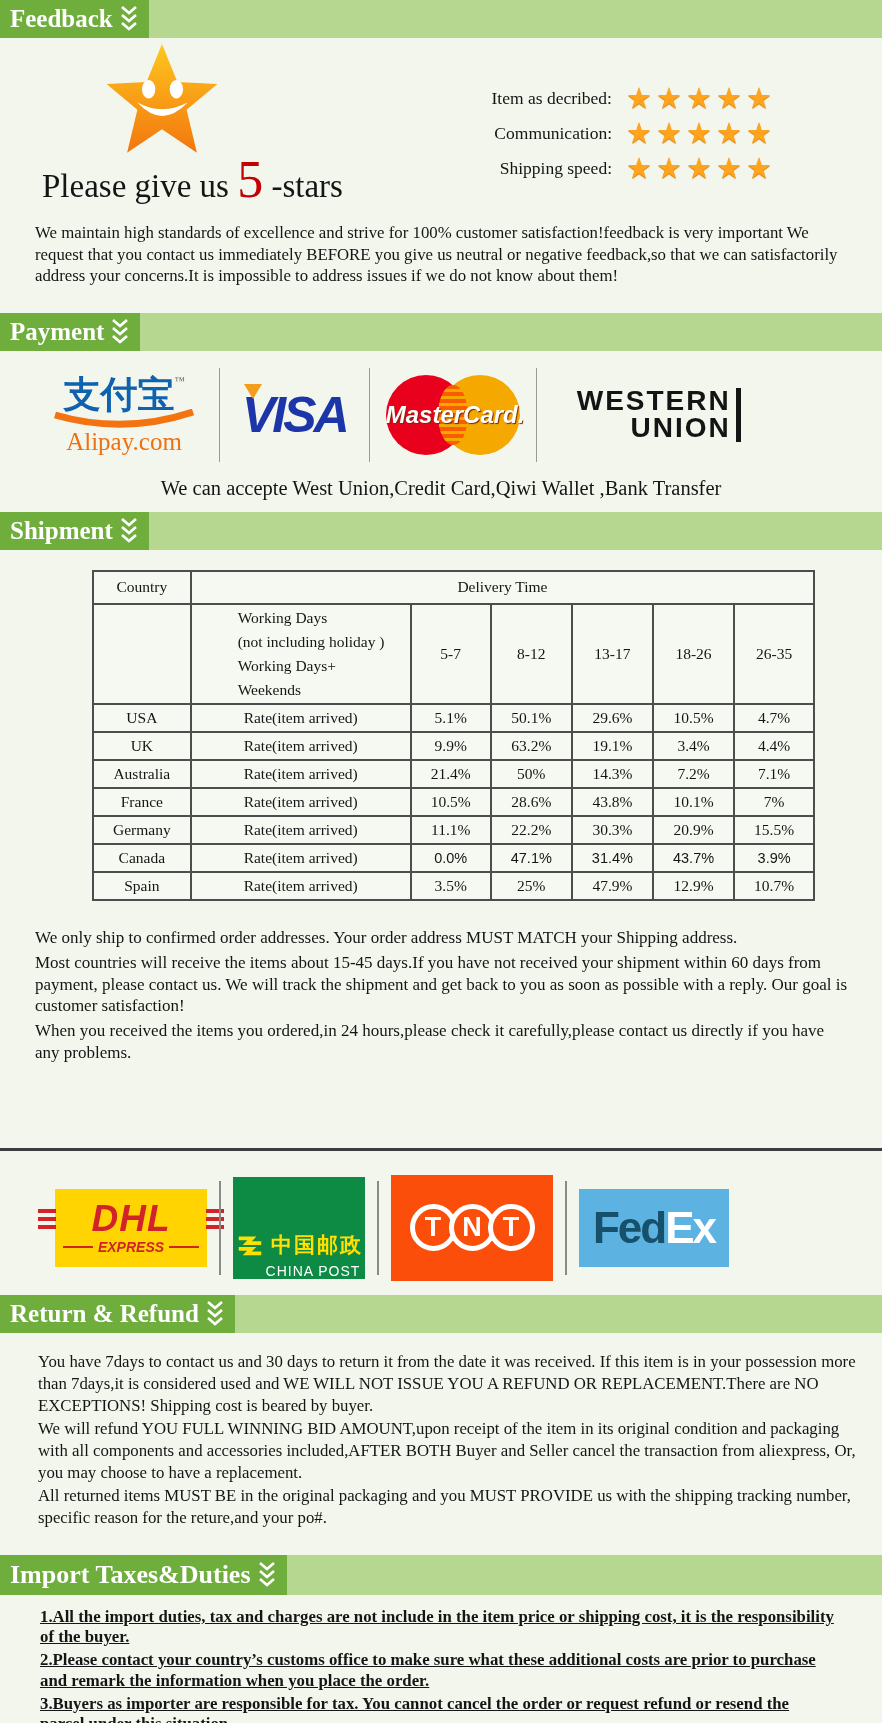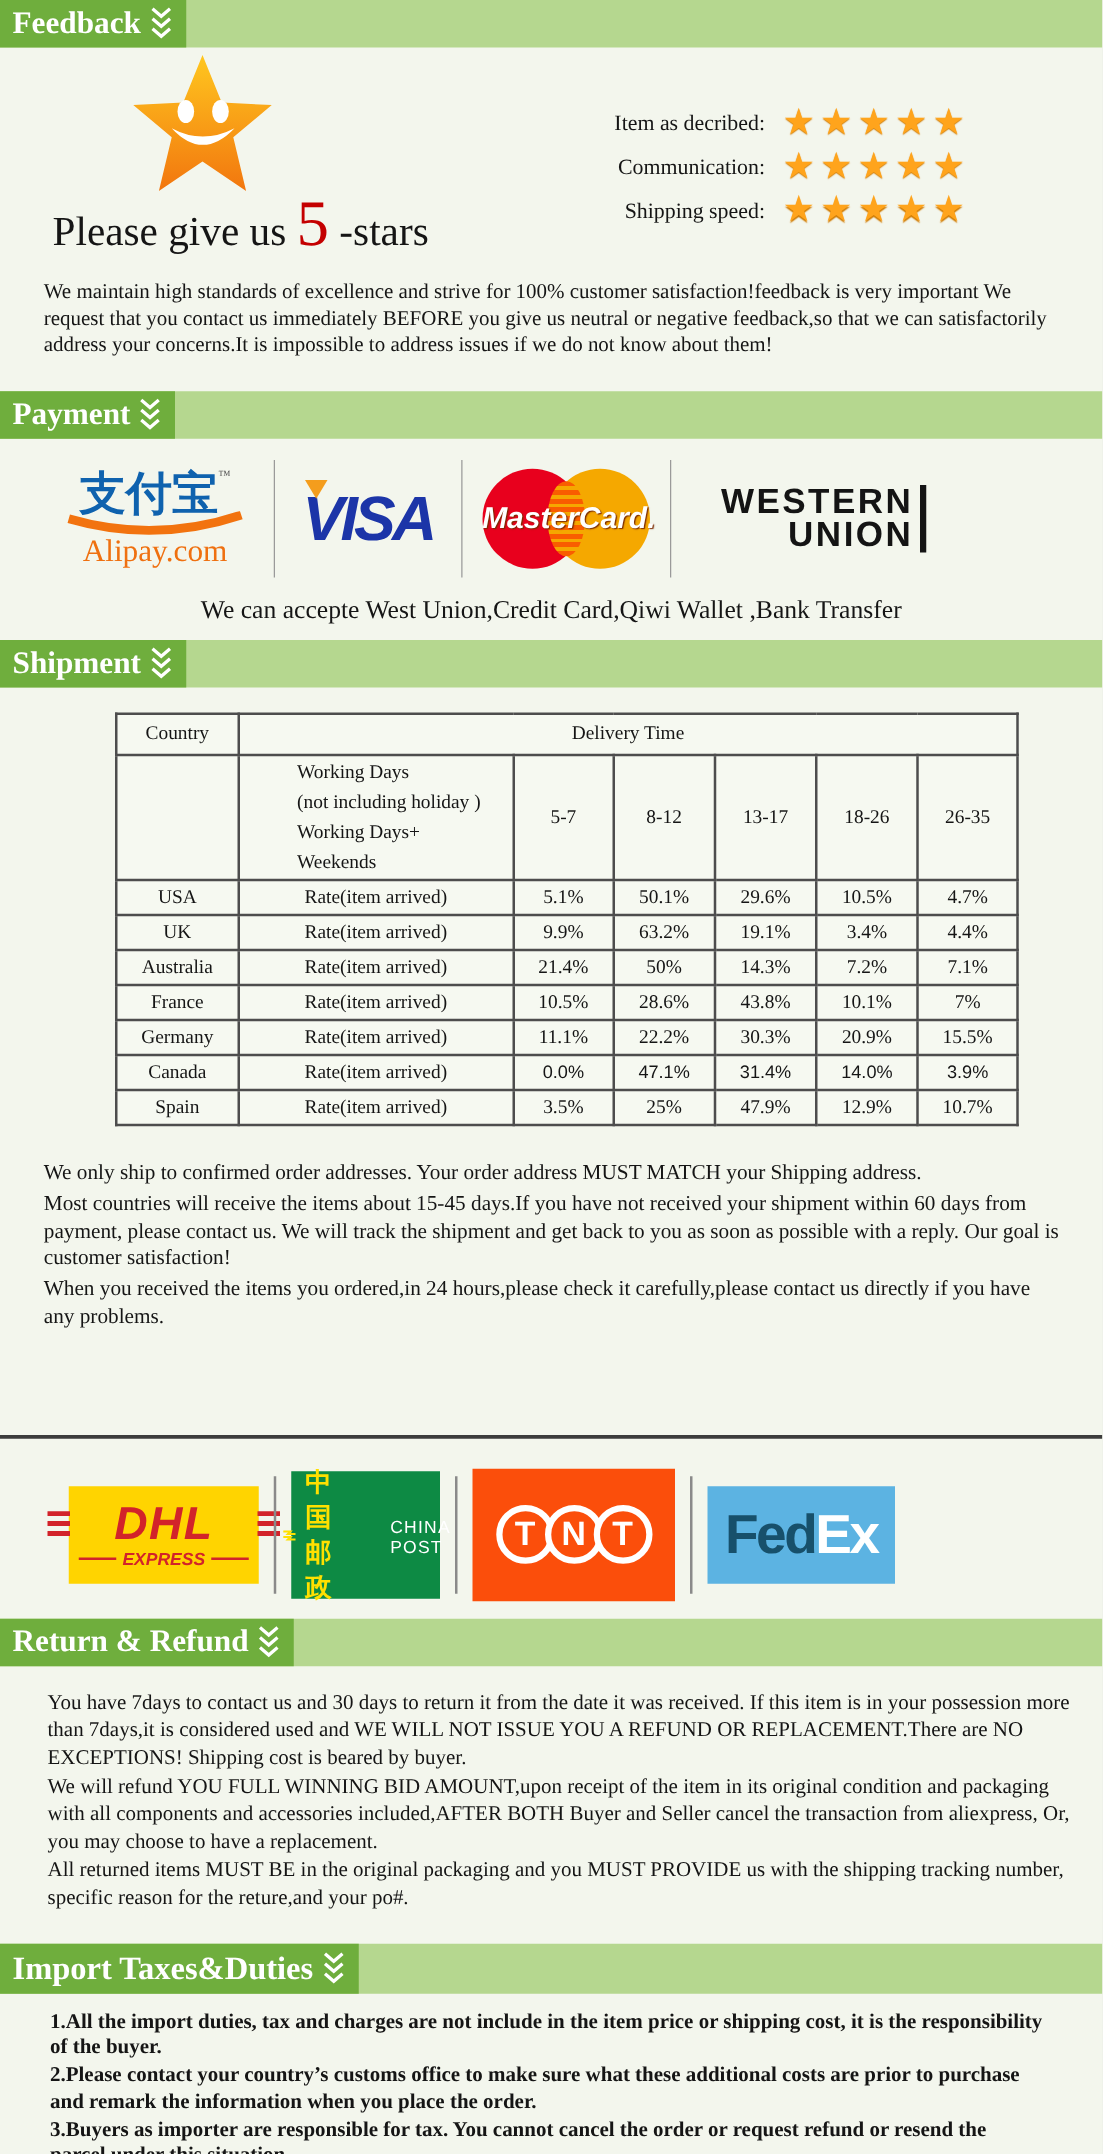--- a/index.html
+++ b/index.html
@@ -76,22 +76,22 @@
          justify-content:center; align-items:center; flex:none; }
   .dhl-main { display:flex; align-items:center;gap:32px; }
   .dhl-lines { width:18px; height:20px; margin:0 3px;
                background:repeating-linear-gradient(#d2232a 0 4px,transparent 4px 8px); }
   .dhl-word { color:#d2232a; font-family:"Liberation Sans",sans-serif; font-weight:bold;
               font-style:italic; font-size:37px; letter-spacing:1px; line-height:1; }
   .dhl-express { display:flex; align-items:center; width:100%; padding:0 8px; margin-top:2px; }
   .dhl-express .line { flex:1; height:0; border-top:2px solid #d2232a; }
   .dhl-express .word { color:#d2232a; font-style:italic; font-weight:bold; font-size:14px;
                        font-family:"Liberation Sans",sans-serif; margin:0 5px; }
-  .cp { width:119px; height:102px; background:#0d8a44; display:flex; flex-direction:row;
-        justify-content:center; align-items:center; flex:none; }
+  .cp { width:132px; height:102px; background:#0d8a44; display:flex; flex-direction:column;
+        justify-content:flex-end; align-items:center; flex:none; }
   .cp-top { display:flex; align-items:center; gap:6px; }
   .cp-cn { color:#ffe000; font-weight:bold; font-size:21px; letter-spacing:2px; }
   .cp-en { color:#fff; font-family:"Liberation Sans",sans-serif; font-size:14px;
            letter-spacing:1px; margin:3px 0 0 28px; }
   .tnt { width:162px; height:106px; background:#fb4e0b; display:flex; justify-content:center;
          align-items:center; flex:none; }
   .tnt-circle { width:47px; height:47px; border:5px solid #fff; border-radius:50%;
                 display:flex; justify-content:center; align-items:center; margin:0 -4px;
                 background:#fb4e0b; color:#fff; font-family:"Liberation Sans",sans-serif;
                 font-weight:bold; font-size:27px; position:relative; }
@@ -100,21 +100,21 @@
            font-size:44px; letter-spacing:-2px; flex:none; }
   .fedex .fed { color:#17506b; }
   .fedex .ex { color:#fff; }
   
   .return-band { margin-top:14px; }
   .return-paras { margin:18px 26px 0 38px; font-size:16.8px; line-height:1.33; }
   .return-paras p { margin:0; }
   .import-band { margin-top:26px; height:40px; }
   .import-band .tab { font-size:26px; }
   .import-list { margin:12px 34px 0 40px; font-size:16.8px; font-weight:bold; line-height:1.2; }
-  .import-list p { margin:0 12px 3px 0; }
+  .import-list p { margin:0 12px 3px 0;text-decoration:underline; }
 </style>
 </head>
 <body>
 
 <div class="page">
 
   <div class="band">
     <div class="tab">
       <span>Feedback</span>
       <svg class="chev" viewBox="0 0 20 28">
@@ -279,21 +279,21 @@
       <td class="num">30.3%</td>
       <td class="num">20.9%</td>
       <td class="num">15.5%</td>
     </tr>
     <tr class="data-row sans-nums">
       <td>Canada</td>
       <td>Rate(item arrived)</td>
       <td class="num">0.0%</td>
       <td class="num">47.1%</td>
       <td class="num">31.4%</td>
-      <td class="num">14.0%</td>
+      <td class="num">43.7%</td>
       <td class="num">3.9%</td>
     </tr>
     <tr class="data-row">
       <td>Spain</td>
       <td>Rate(item arrived)</td>
       <td class="num">3.5%</td>
       <td class="num">25%</td>
       <td class="num">47.9%</td>
       <td class="num">12.9%</td>
       <td class="num">10.7%</td>

